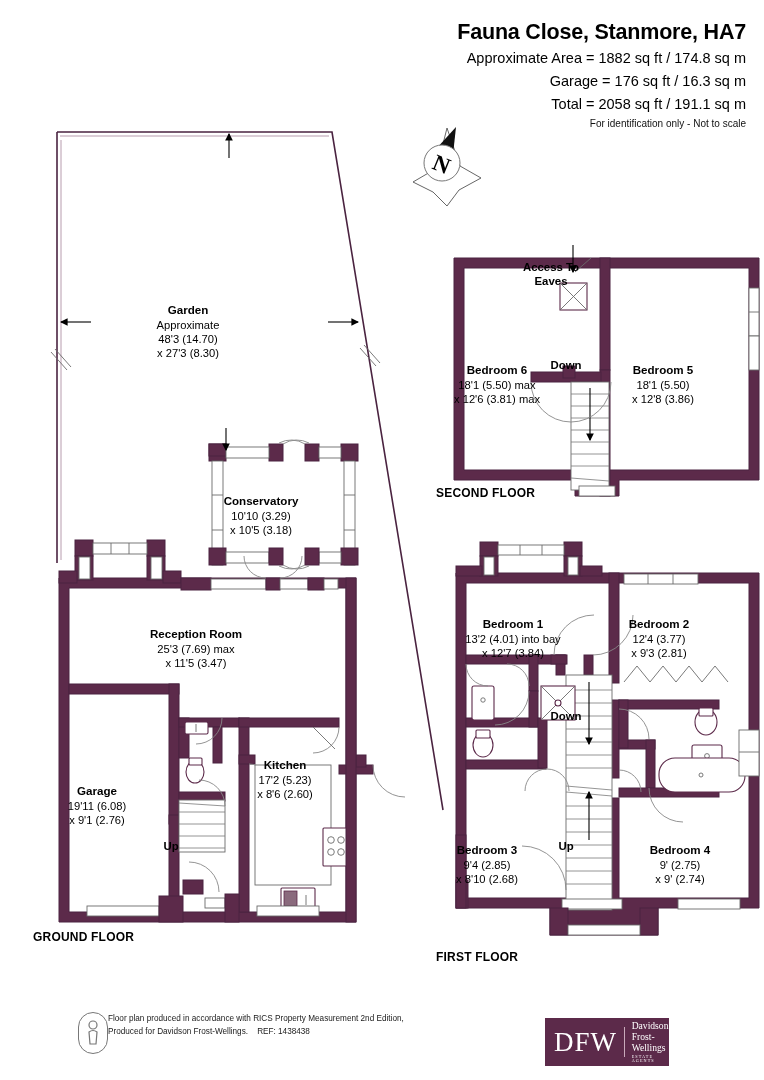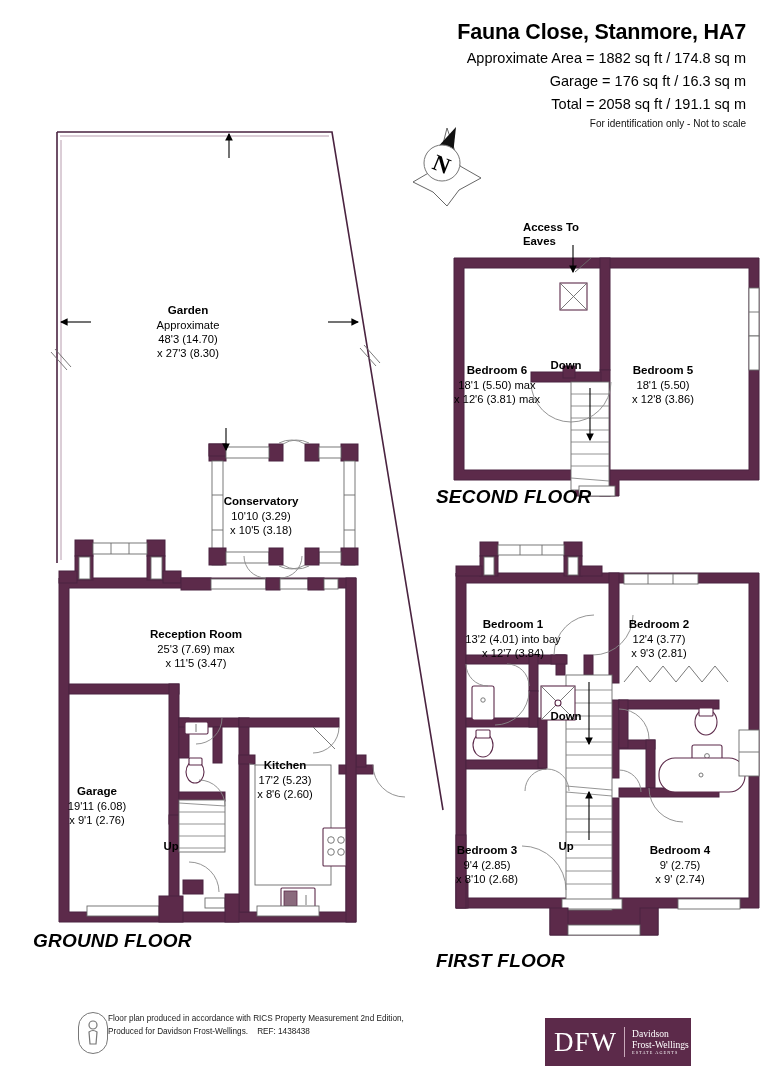--- a/index.html
+++ b/index.html
@@ -4,30 +4,30 @@
 <style>
   html,body{margin:0;padding:0;background:#ffffff;}
   body{width:764px;height:1080px;position:relative;overflow:hidden;
        font-family:"Liberation Sans",sans-serif;color:#000;}
   .plan{position:absolute;inset:0;padding-left:23px;}
   svg{display:block;}
   .hdr{position:absolute;right:18px;top:20px;text-align:right;}
   .hdr h1{margin:0;font-size:21.5px;font-weight:bold;letter-spacing:-0.2px;}
   .hdr .ln{font-size:14.5px;margin-top:4px;line-height:1.32;}
   .hdr .small{font-size:10px;margin-top:4px;color:#111;}
-  .floorlabel{position:absolute;font-size:19px;font-weight:bold;letter-spacing:0.2px;font-style:italic;}
+  .floorlabel{position:absolute;font-size:12px;font-weight:bold;letter-spacing:0.2px;}
   .roomlbl{position:absolute;text-align:center;font-size:11.2px;line-height:1.28;
            transform:translateX(-50%);white-space:nowrap;}
   .roomlbl b{font-size:11.6px;}
   .dirlbl{position:absolute;font-size:11.4px;font-weight:bold;transform:translateX(-50%);}
-  .eaves{position:absolute;text-align:left;font-size:11.4px;font-weight:bold;
-         line-height:1.2;transform:translateX(-50%);}
+  .eaves{position:absolute;text-align:center;font-size:11.4px;font-weight:bold;
+         line-height:1.2;transform:translateX(-50%);margin-top:40px;}
   .foot{position:absolute;left:78px;top:1012px;display:flex;align-items:flex-start;}
   .foot .txt{font-size:8.2px;line-height:1.62;color:#1a1a1a;}
-  .logo{position:absolute;left:545px;top:1018px;width:146px;height:48px;
+  .logo{position:absolute;left:545px;top:1018px;width:124px;height:48px;
         background:#5c2a4a;display:flex;align-items:center;}
   .logo .dfw{font-family:"Liberation Serif",serif;color:#fff;font-size:27px;
              letter-spacing:1px;padding:0 7px 0 9px;line-height:1;}
   .logo .bar{width:1px;height:30px;background:#c9aabb;}
   .logo .nm{color:#fff;font-size:9.6px;line-height:1.18;padding-left:7px;
             font-family:"Liberation Serif",serif;}
   .logo .nm .tiny{font-size:4.2px;letter-spacing:1.1px;display:block;margin-top:1px;}
 </style>
 </head>
 <body>

